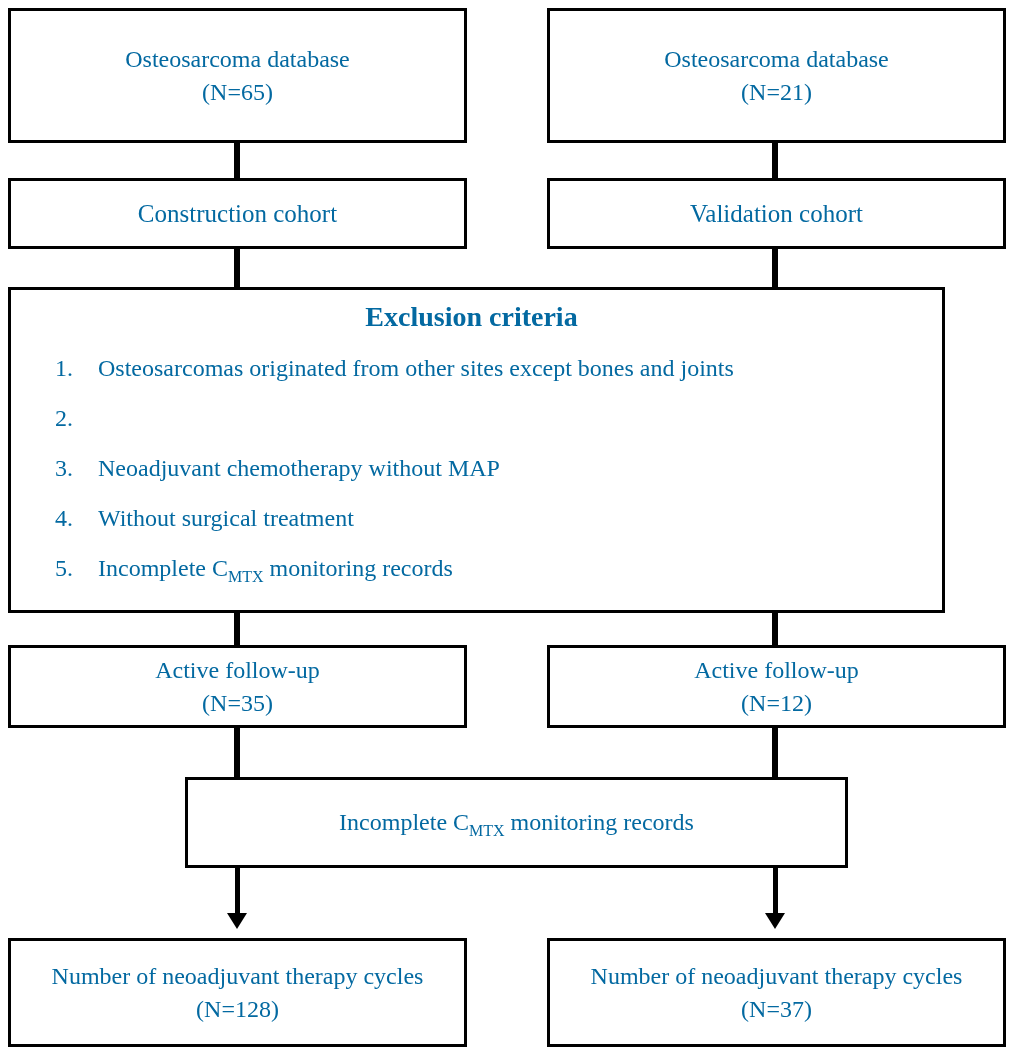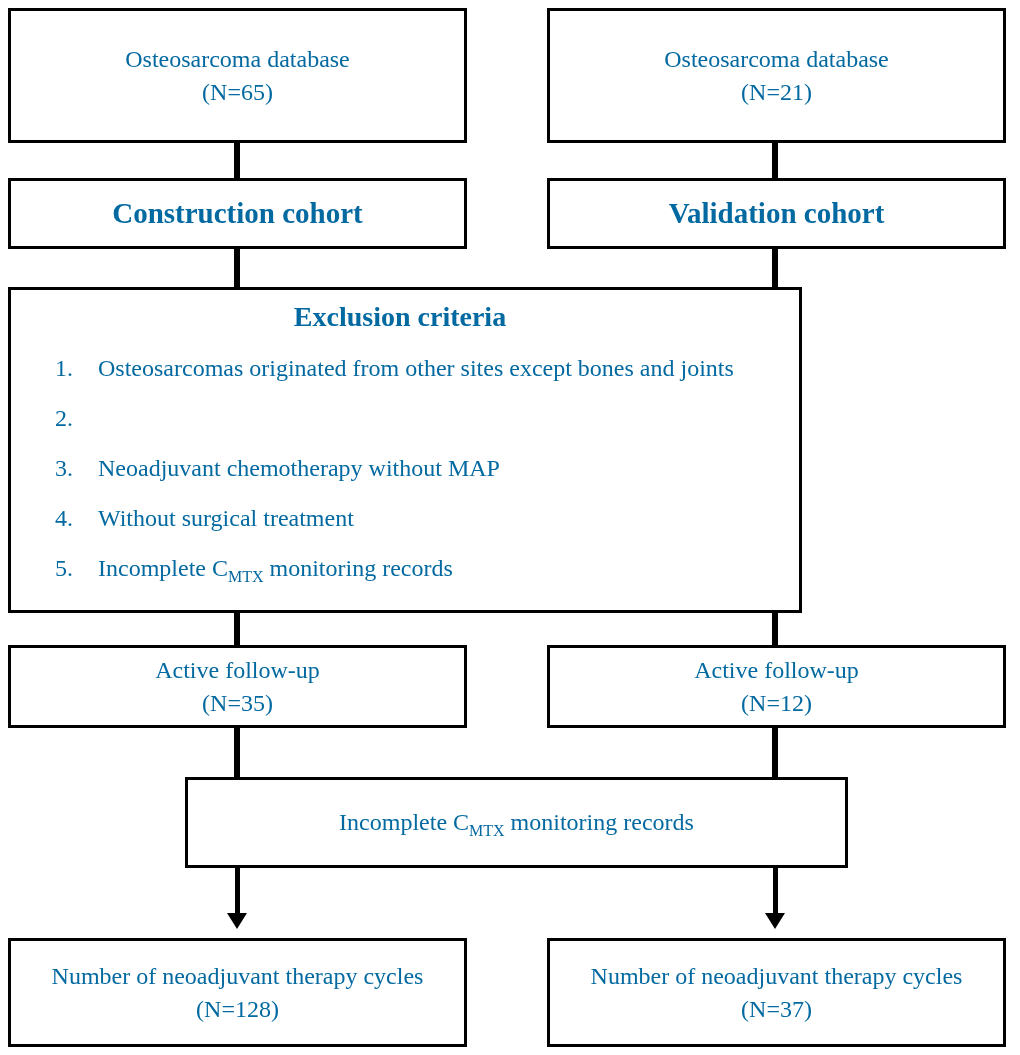--- a/index.html
+++ b/index.html
@@ -19,28 +19,28 @@
     background: #ffffff;
     display: flex;
     flex-direction: column;
     align-items: center;
     justify-content: center;
     text-align: center;
     font-size: 24px;
     line-height: 33px;
     z-index: 2;
   }
-  .bold-label { font-weight: bold; font-size: 29px; }
+  .bold-label { font-weight: normal; font-size: 25px; }
 
   
   #db-left       { left: 8px;   top: 8px;   width: 459px; height: 135px; }
   #db-right      { left: 547px; top: 8px;   width: 459px; height: 135px; }
   #cohort-left   { left: 8px;   top: 178px; width: 459px; height: 71px; }
   #cohort-right  { left: 547px; top: 178px; width: 459px; height: 71px; }
-  #exclusion     { left: 8px;   top: 287px; width: 794px; height: 326px;
+  #exclusion     { left: 8px;   top: 287px; width: 937px; height: 326px;
                    display: block; text-align: left; padding: 10px 10px 0 0; }
   #followup-left { left: 8px;   top: 645px; width: 459px; height: 83px; }
   #followup-right{ left: 547px; top: 645px; width: 459px; height: 83px; }
   #incomplete    { left: 185px; top: 777px; width: 663px; height: 91px; }
   #cycles-left   { left: 8px;   top: 938px; width: 459px; height: 109px; }
   #cycles-right  { left: 547px; top: 938px; width: 459px; height: 109px; }
 
   
   .excl-title {
     text-align: center;

